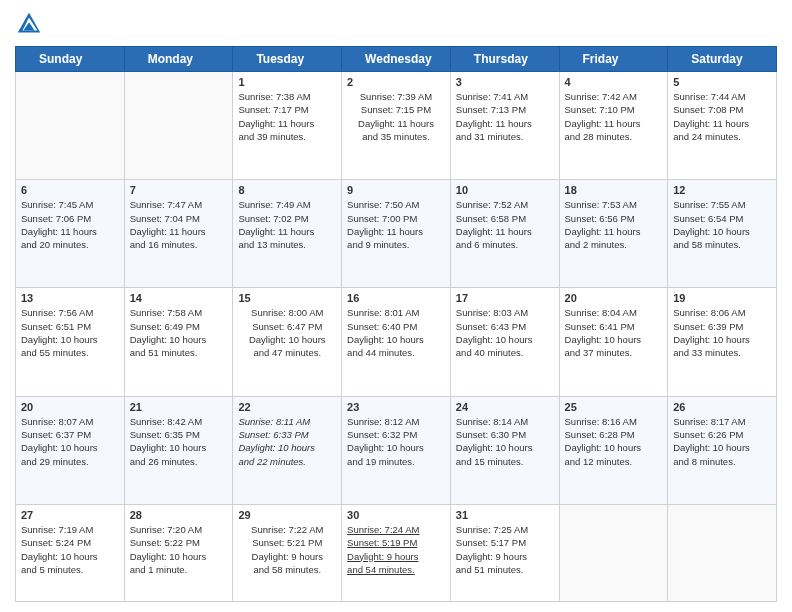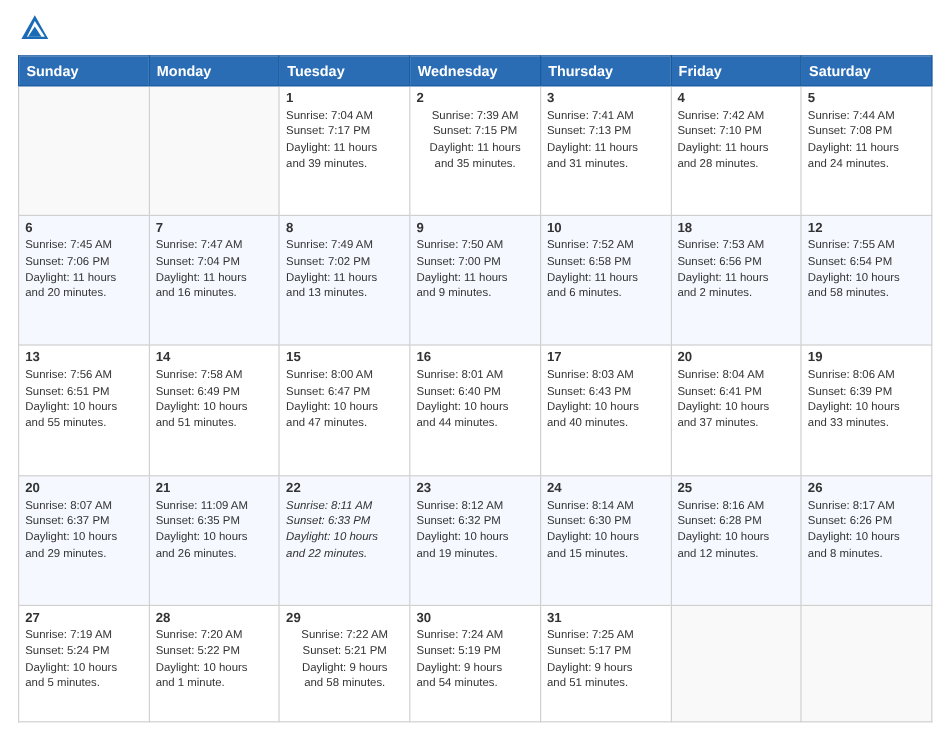--- a/index.html
+++ b/index.html
@@ -56,21 +56,21 @@
       flex: 1;
       border: 1px solid #ccc;
       border-collapse: collapse;
       width: 100%;
       table-layout: fixed;
     }
     .calendar th {
       background-color: #2a6db5;
       color: white;
       text-align: left;
-      padding: 5px 6px;
+      padding: 5px 23px;
       font-size: 12px;
       font-weight: bold;
       border: 1px solid #1a5a9e;
     }
     .calendar td {
       vertical-align: top;
       padding: 4px 5px;
       border: 1px solid #d0d0d0;
       font-size: 9.5px;
       color: #333;
@@ -129,21 +129,21 @@
           <th>Friday</th>
           <th>Saturday</th>
         </tr>
     </thead>
     <tbody id="calendar-body">
     <tr>
           <td class="empty-cell"></td>
           <td class="empty-cell"></td>
           <td>
             <span class="day-num">1</span>
-            <div class="cell-content" style="white-space: pre-line;">Sunrise: 7:04 AM
+            <div class="cell-content" style="white-space: pre-line;">Sunrise: 7:38 AM
 Sunset: 7:17 PM
 Daylight: 11 hours
 and 39 minutes.</div>
           </td>
           <td>
             <span class="day-num">2</span>
             <div class="cell-content" style="white-space: pre-line; text-align: center;">Sunrise: 7:39 AM
 Sunset: 7:15 PM
 Daylight: 11 hours
 and 35 minutes.</div>
@@ -231,21 +231,21 @@
           </td>
           <td>
             <span class="day-num">14</span>
             <div class="cell-content" style="white-space: pre-line;">Sunrise: 7:58 AM
 Sunset: 6:49 PM
 Daylight: 10 hours
 and 51 minutes.</div>
           </td>
           <td>
             <span class="day-num">15</span>
-            <div class="cell-content" style="white-space: pre-line;">Sunrise: 8:00 AM
+            <div class="cell-content" style="white-space: pre-line; text-align: center;">Sunrise: 8:00 AM
 Sunset: 6:47 PM
 Daylight: 10 hours
 and 47 minutes.</div>
           </td>
           <td>
             <span class="day-num">16</span>
             <div class="cell-content" style="white-space: pre-line;">Sunrise: 8:01 AM
 Sunset: 6:40 PM
 Daylight: 10 hours
 and 44 minutes.</div>
@@ -275,21 +275,21 @@
         <tr>
           <td>
             <span class="day-num">20</span>
             <div class="cell-content" style="white-space: pre-line;">Sunrise: 8:07 AM
 Sunset: 6:37 PM
 Daylight: 10 hours
 and 29 minutes.</div>
           </td>
           <td>
             <span class="day-num">21</span>
-            <div class="cell-content" style="white-space: pre-line;">Sunrise: 11:09 AM
+            <div class="cell-content" style="white-space: pre-line;">Sunrise: 8:42 AM
 Sunset: 6:35 PM
 Daylight: 10 hours
 and 26 minutes.</div>
           </td>
           <td>
             <span class="day-num">22</span>
             <div class="cell-content" style="white-space: pre-line; font-style: italic;">Sunrise: 8:11 AM
 Sunset: 6:33 PM
 Daylight: 10 hours
 and 22 minutes.</div>
@@ -340,21 +340,21 @@
           </td>
           <td>
             <span class="day-num">29</span>
             <div class="cell-content" style="white-space: pre-line; text-align: center;">Sunrise: 7:22 AM
 Sunset: 5:21 PM
 Daylight: 9 hours
 and 58 minutes.</div>
           </td>
           <td>
             <span class="day-num">30</span>
-            <div class="cell-content" style="white-space: pre-line;">Sunrise: 7:24 AM
+            <div class="cell-content" style="white-space: pre-line; text-decoration: underline;">Sunrise: 7:24 AM
 Sunset: 5:19 PM
 Daylight: 9 hours
 and 54 minutes.</div>
           </td>
           <td>
             <span class="day-num">31</span>
             <div class="cell-content" style="white-space: pre-line;">Sunrise: 7:25 AM
 Sunset: 5:17 PM
 Daylight: 9 hours
 and 51 minutes.</div>

